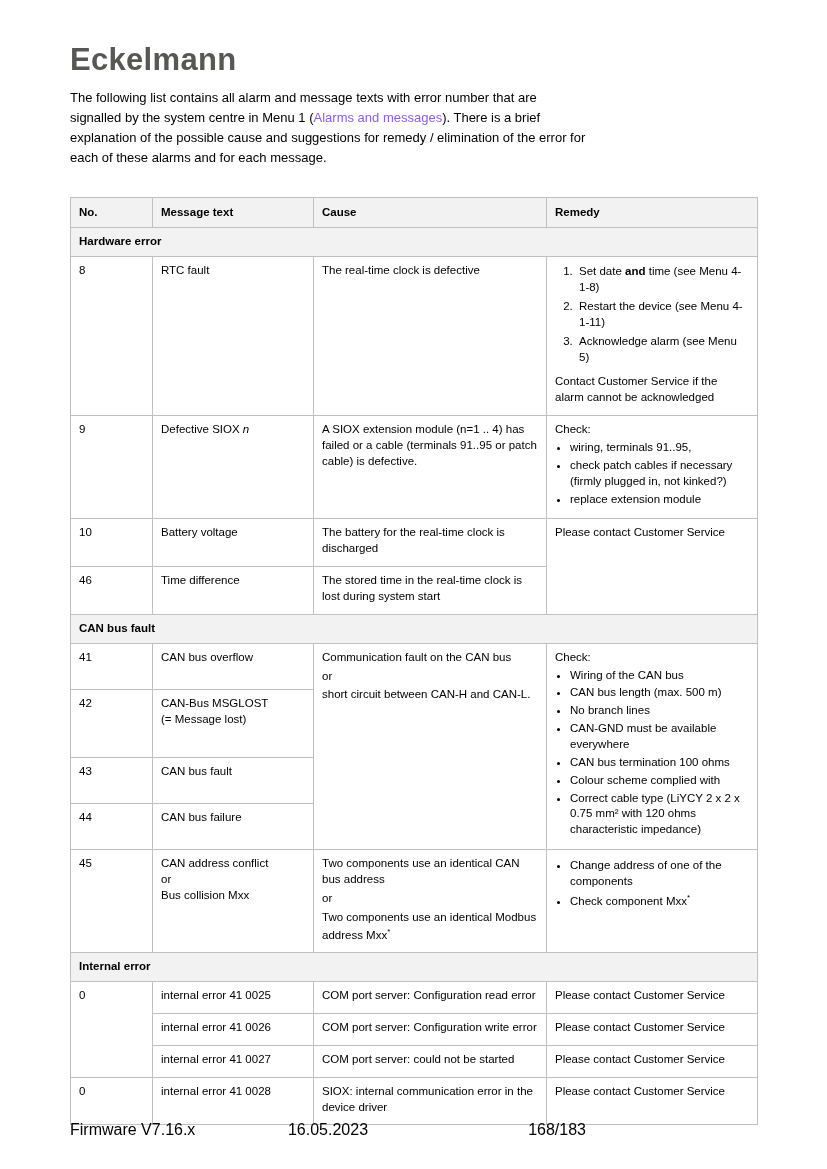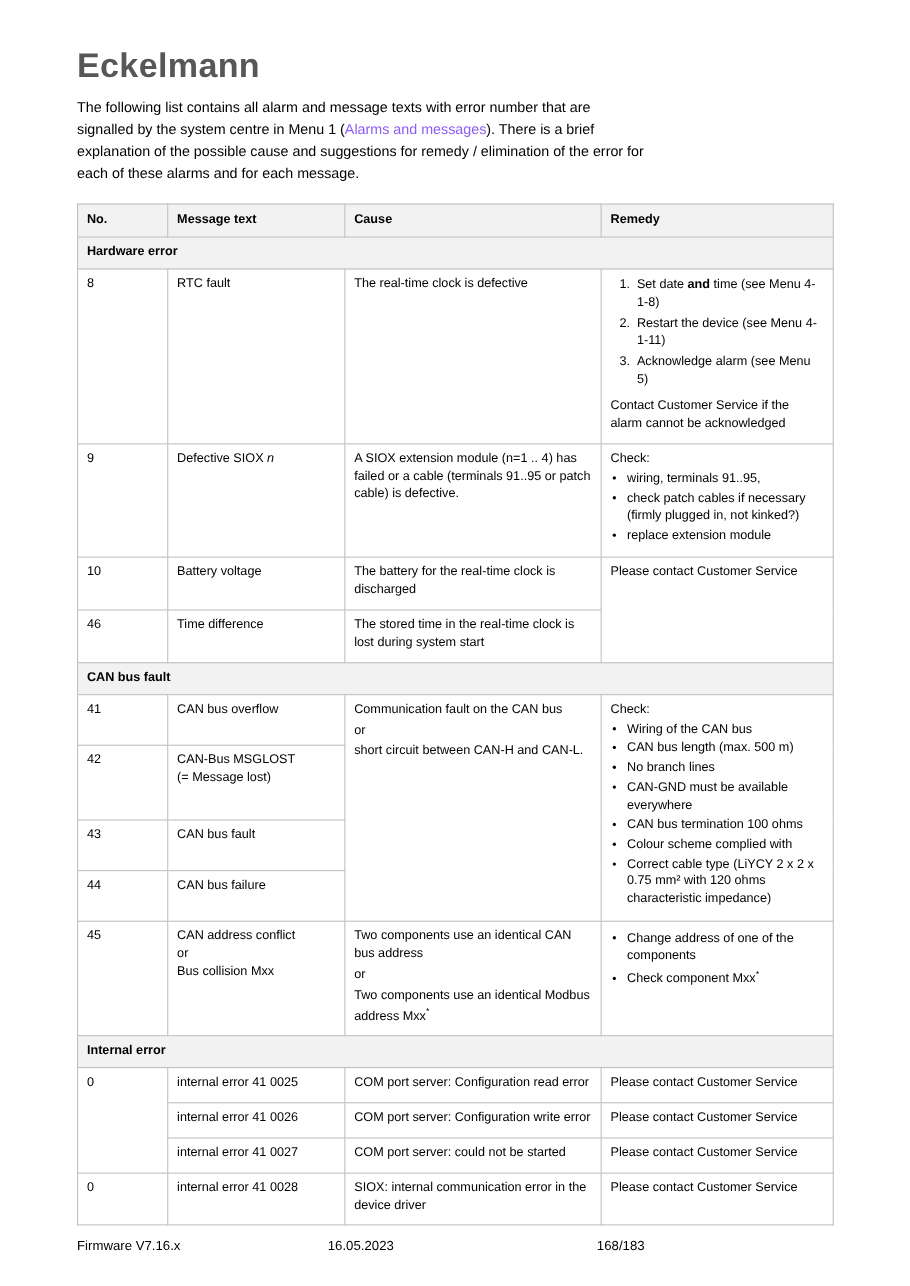--- a/index.html
+++ b/index.html
@@ -32,21 +32,21 @@
   p.intro {
     font-size: 13px;
     line-height: 1.55;
     margin-top: 10px;
   }
   a.doc-link { color: #8b5cf6; text-decoration: none; cursor: pointer; }
 
   table.alarm-table {
     border-collapse: collapse;
     width: 100%;
-    margin-top: 16px;
+    margin-top: 28px;
     font-size: 11.5px;
     line-height: 1.38;
     table-layout: fixed;
   }
   col.c-no { width: 82px; }
   col.c-msg { width: 161px; }
   col.c-cause { width: 233px; }
   col.c-remedy { width: 211px; }
   .alarm-table th, .alarm-table td {
     border: 1px solid #c0c0c0;
@@ -73,21 +73,21 @@
   sup { font-size: 0.7em; }
   .remedy-label { display: block; }
 
   .footer {
     position: absolute;
     left: 70px;
     right: 70px;
     bottom: 30px;
     display: grid;
     grid-template-columns: 1fr auto 1fr;
-    font-size: 12px;
+    font-size: 16px;
   }
   .footer .f-center { text-align: center; }
   .footer .f-right { text-align: right; }
 </style>
 </head>
 <body>
 
 <div class="page">
 
   <div class="logo">Eckelmann</div>

